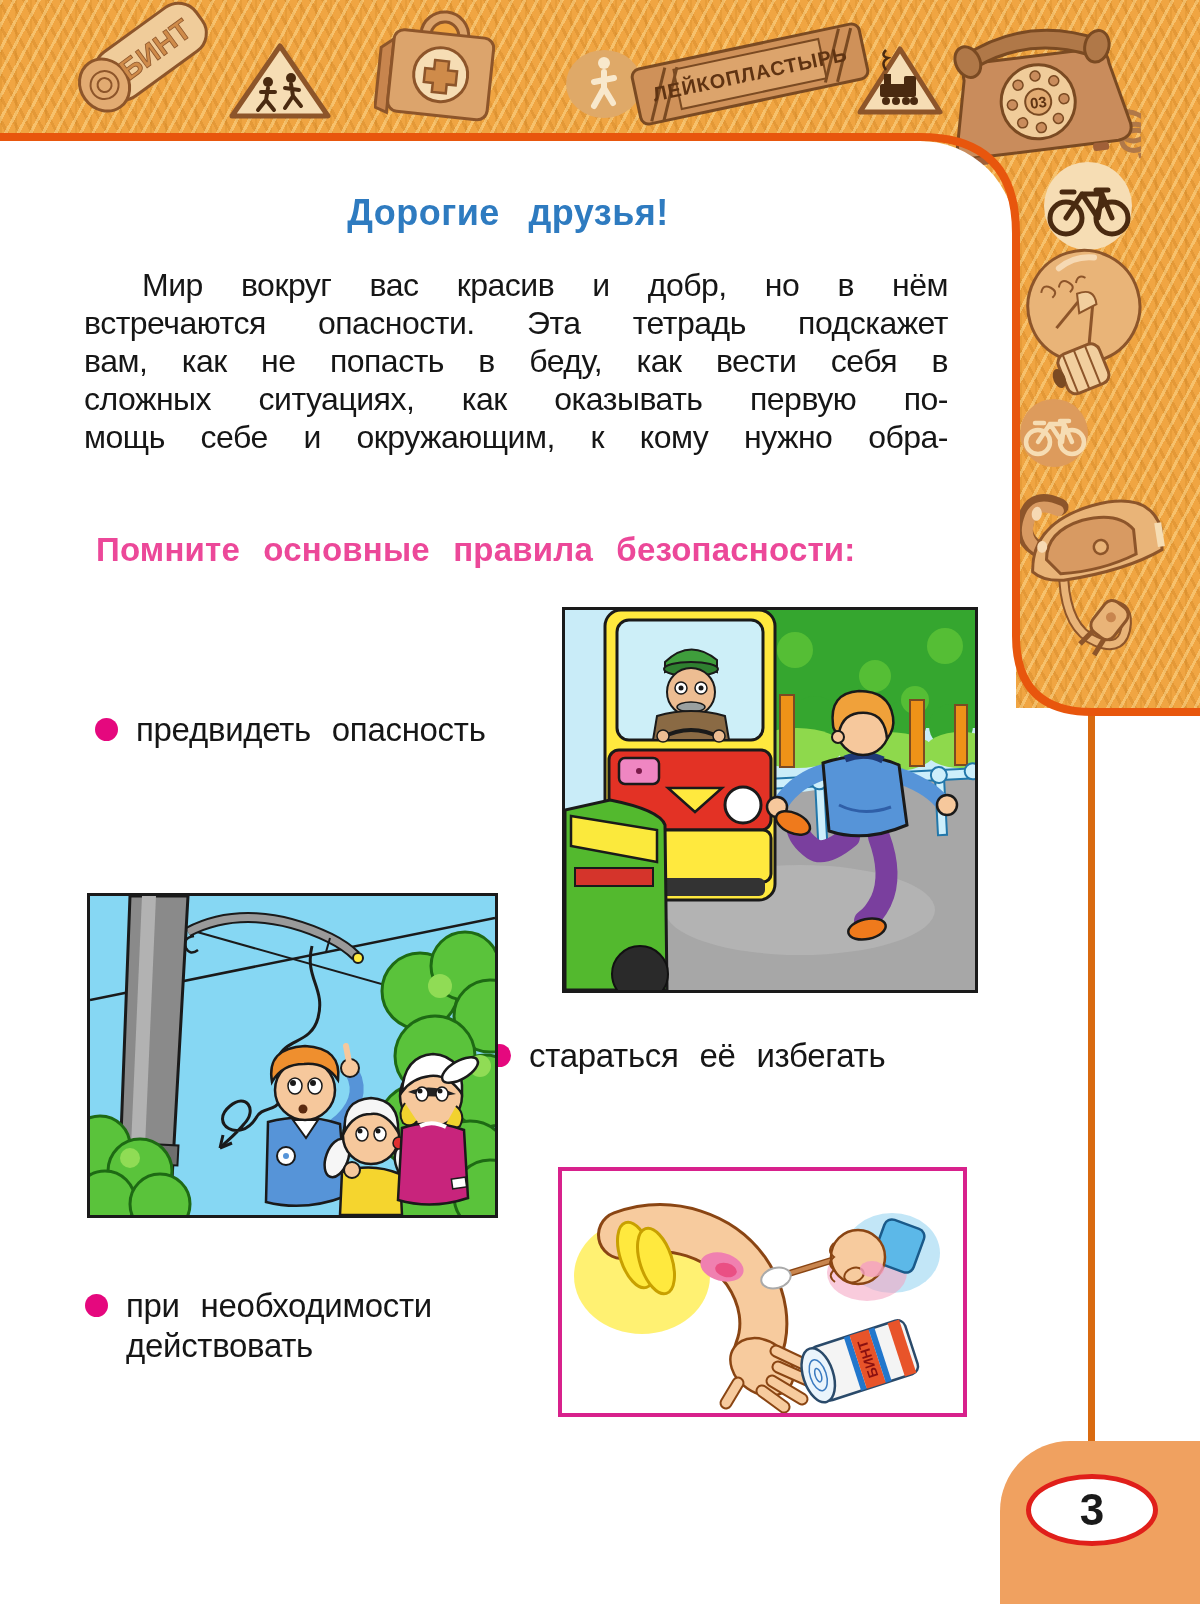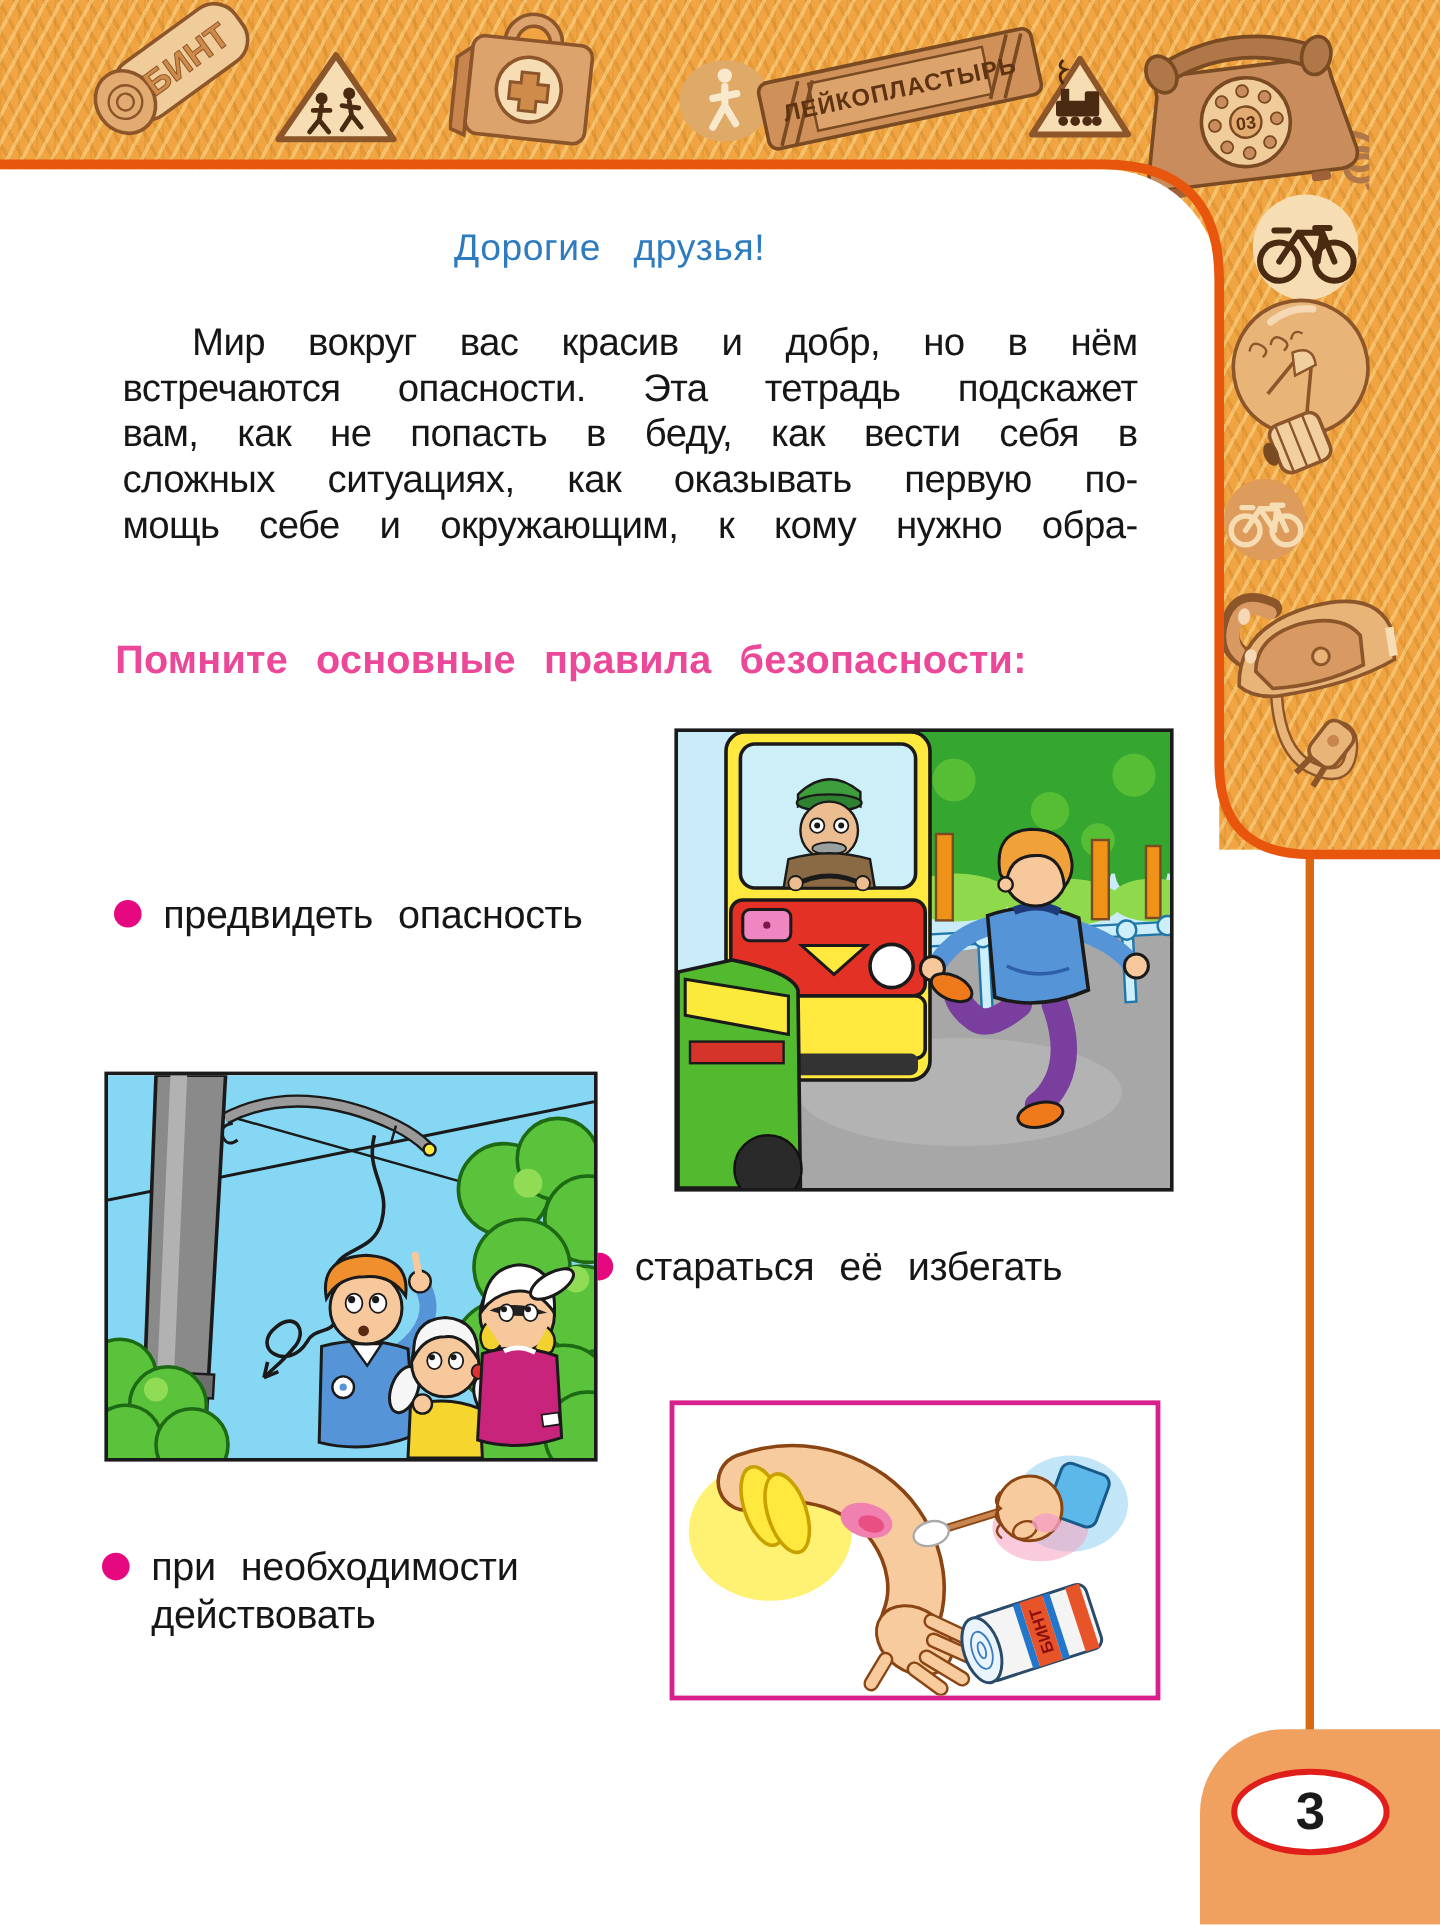--- a/index.html
+++ b/index.html
@@ -11,33 +11,33 @@
     background-image:
       repeating-linear-gradient(118deg, rgba(255,228,160,.45) 0 3px, rgba(255,228,160,0) 3px 11px),
       repeating-linear-gradient(62deg, rgba(201,126,32,.32) 0 3px, rgba(201,126,32,0) 3px 11px),
       repeating-linear-gradient(90deg, rgba(224,150,50,.55) 0 2px, rgba(224,150,50,0) 2px 15px);}
   .pattern-top{left:0;top:0;width:1200px;height:708px;z-index:0;}
   .decor{z-index:1;}
   .white-panel{left:0;top:141px;width:1016px;height:569px;background:#fff;
                border-top-right-radius:96px;z-index:2;}
   .frame-svg{left:0;top:0;z-index:3;pointer-events:none;}
   .content{z-index:4;}
-  .title{left:0;top:168px;width:1016px;text-align:center;font-size:31px;font-weight:normal;
+  .title{left:0;top:168px;width:1016px;text-align:center;font-size:36px;font-weight:bold;
          color:#2e7bc0;word-spacing:18px;letter-spacing:0.5px;}
   .intro{left:84px;top:266px;width:864px;font-size:32px;line-height:38px;color:#161616;
          letter-spacing:-0.5px;}
-  .intro .ln{text-align:justify;text-align-last:justify;height:38px;margin-left:18px;}
+  .intro .ln{text-align:justify;text-align-last:justify;height:38px;}
   .intro .ln.first{padding-left:58px;}
   .intro .ln.last{text-align-last:left;}
   .subheading{left:96px;top:504px;font-size:33px;font-weight:bold;color:#ec4899;
               word-spacing:14px;letter-spacing:0.2px;}
   .bullet{display:flex;align-items:flex-start;gap:18px;}
   .bullet .dot{width:23px;height:23px;border-radius:50%;background:#e5087e;flex:none;margin-top:8px;}
   .bullet .lbl{font-size:33px;line-height:40px;color:#161616;word-spacing:12px;letter-spacing:-0.3px;}
-  #bullet1{left:95px;top:710px;margin-top:32px;}
+  #bullet1{left:95px;top:710px;}
   #bullet2{left:488px;top:1036px;}
   #bullet3{left:85px;top:1286px;width:430px;}
   .illus{position:absolute;background:#fff;}
   #illus1{left:562px;top:607px;width:410px;height:380px;border:3px solid #1a1a1a;}
   #illus2{left:87px;top:893px;width:405px;height:319px;border:3px solid #1a1a1a;}
   #illus3{left:558px;top:1167px;width:401px;height:242px;border:4px solid #d8218c;}
   .illus svg{display:block;}
   .vline{left:1088px;top:714px;width:7px;height:763px;background:#d96a10;z-index:1;}
   .corner-block{left:1000px;top:1441px;width:200px;height:163px;background:#f0a160;
                 border-top-left-radius:70px;z-index:2;}

